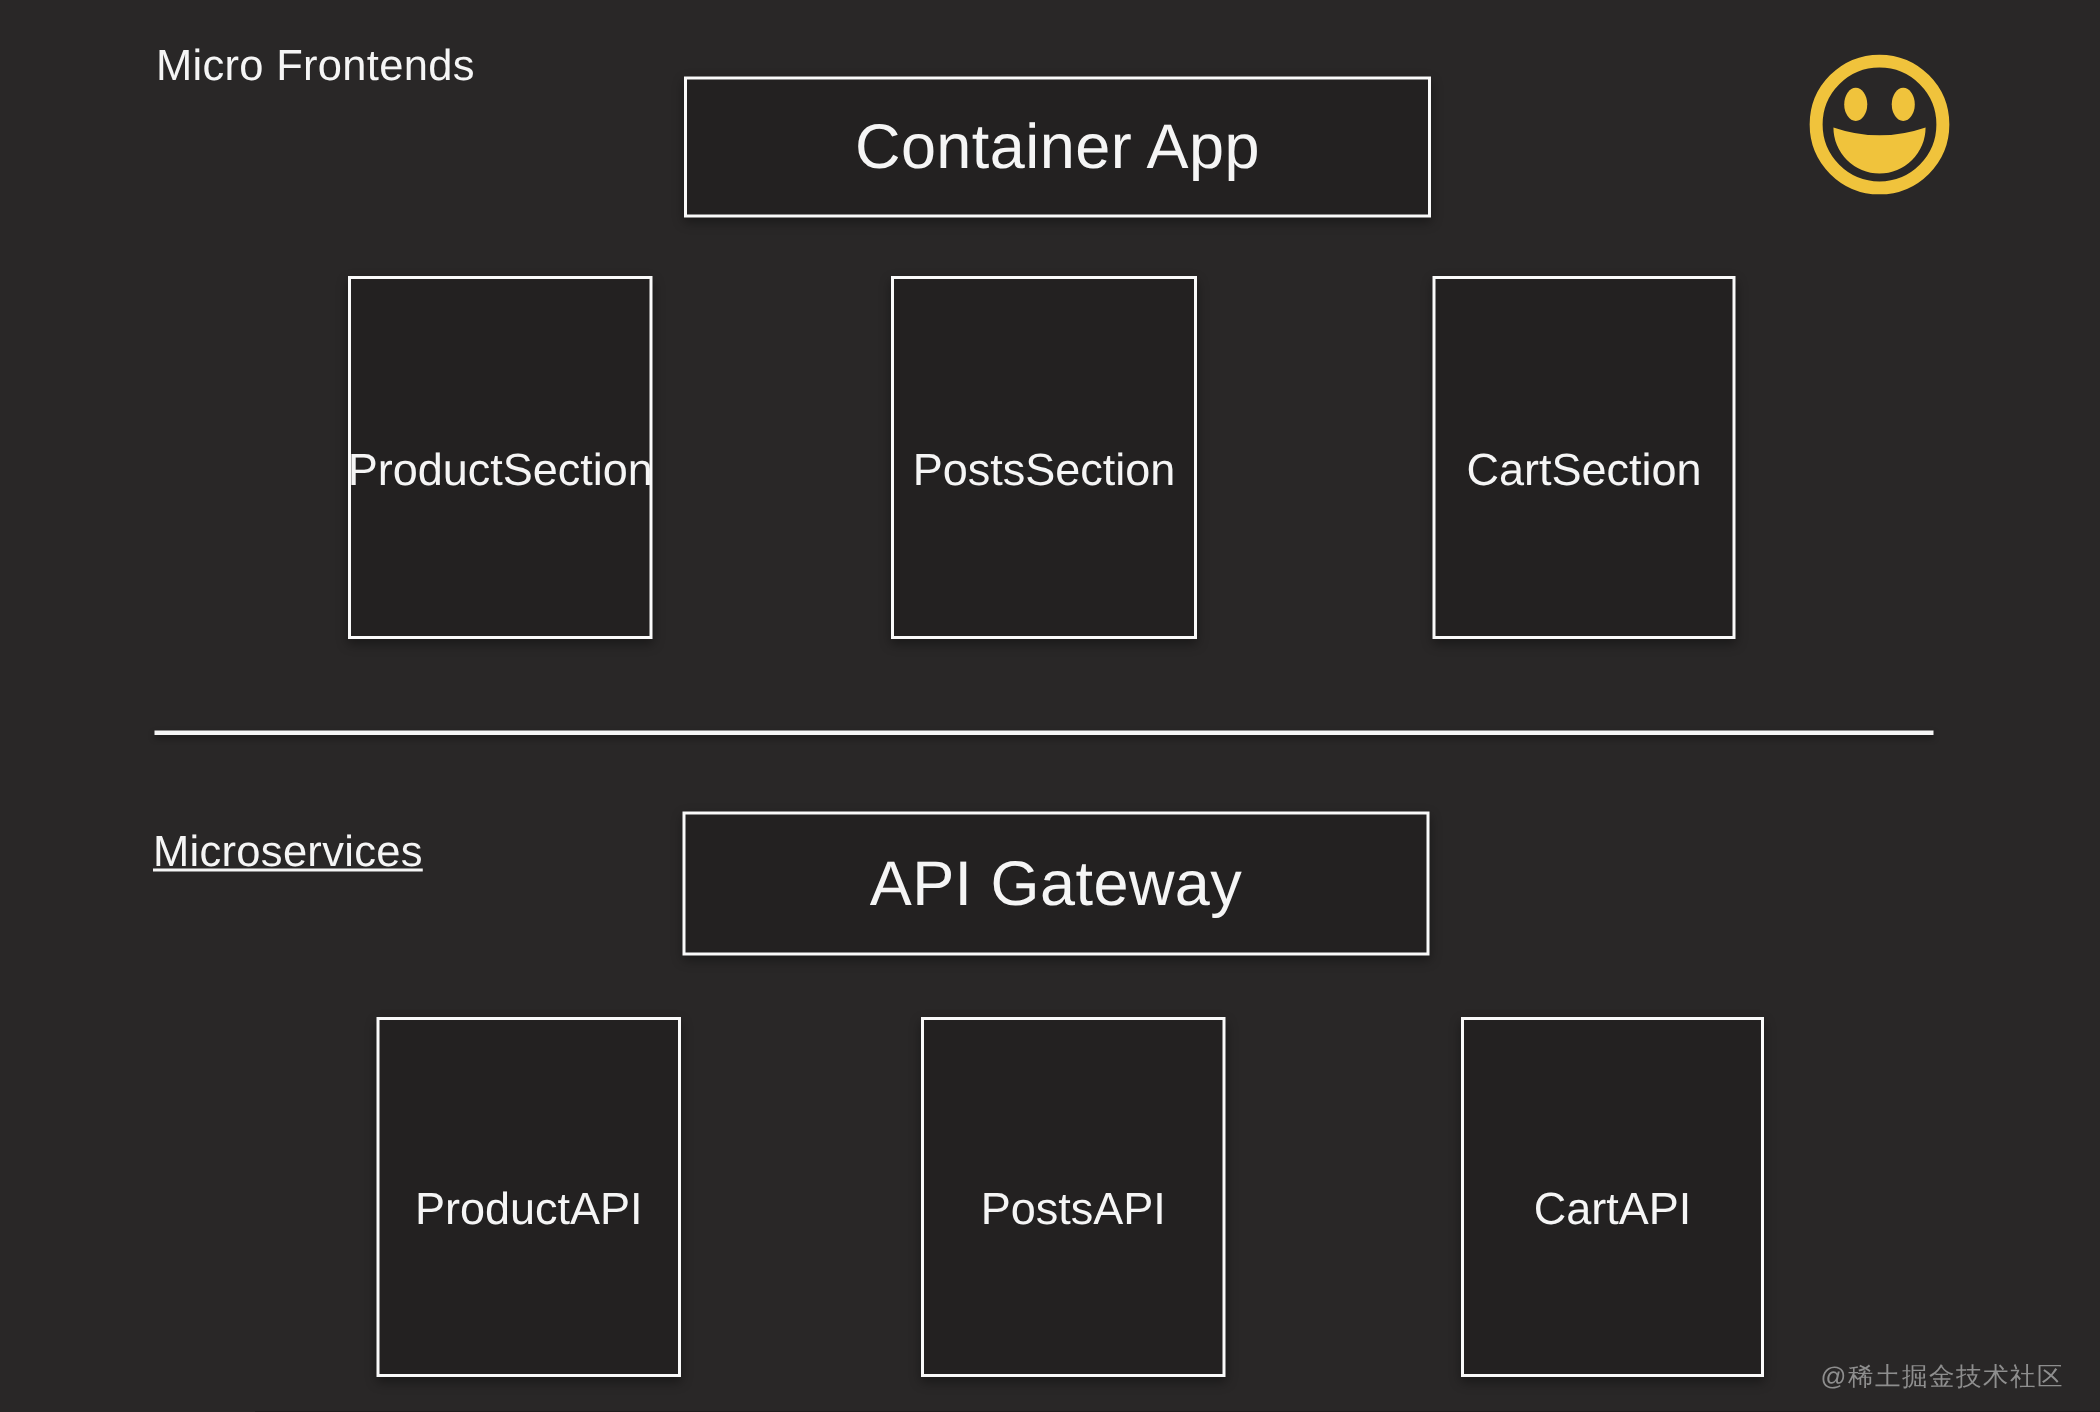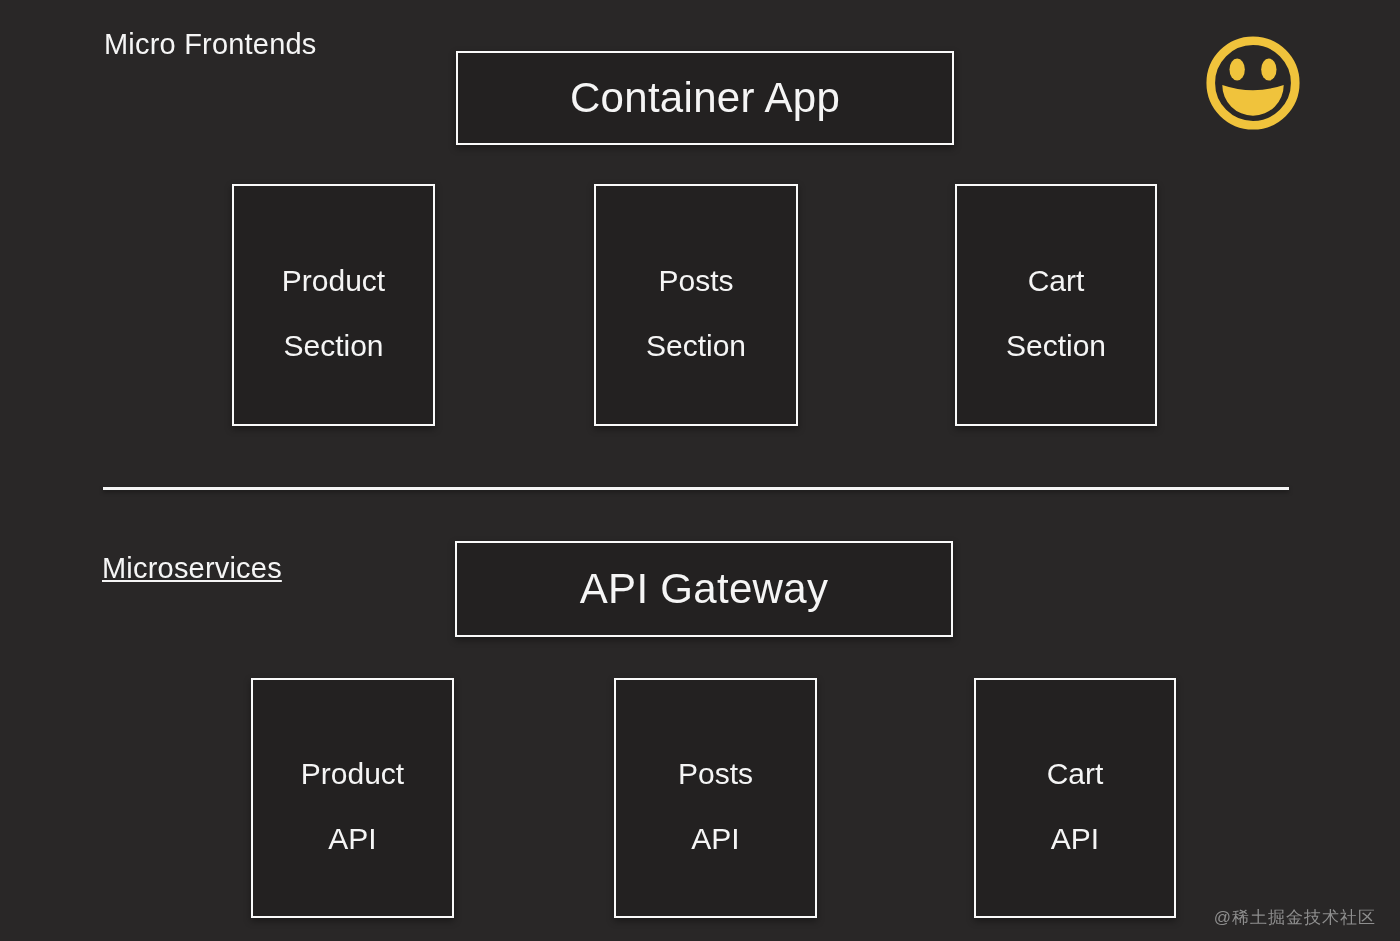--- a/index.html
+++ b/index.html
@@ -34,21 +34,21 @@
     align-items: center;
     justify-content: center;
     text-align: center;
   }
   .header-box {
     font-size: 42px;
     font-weight: 400;
     letter-spacing: 0.3px;
   }
   .node-box {
-    flex-direction: column;
+    flex-direction: row;
     padding-top: 16px;
     font-size: 30px;
     line-height: 65px;
     font-weight: 400;
   }
   .node-line { display: block; }
   .divider {
     position: absolute;
     left: 103px;
     top: 487px;

